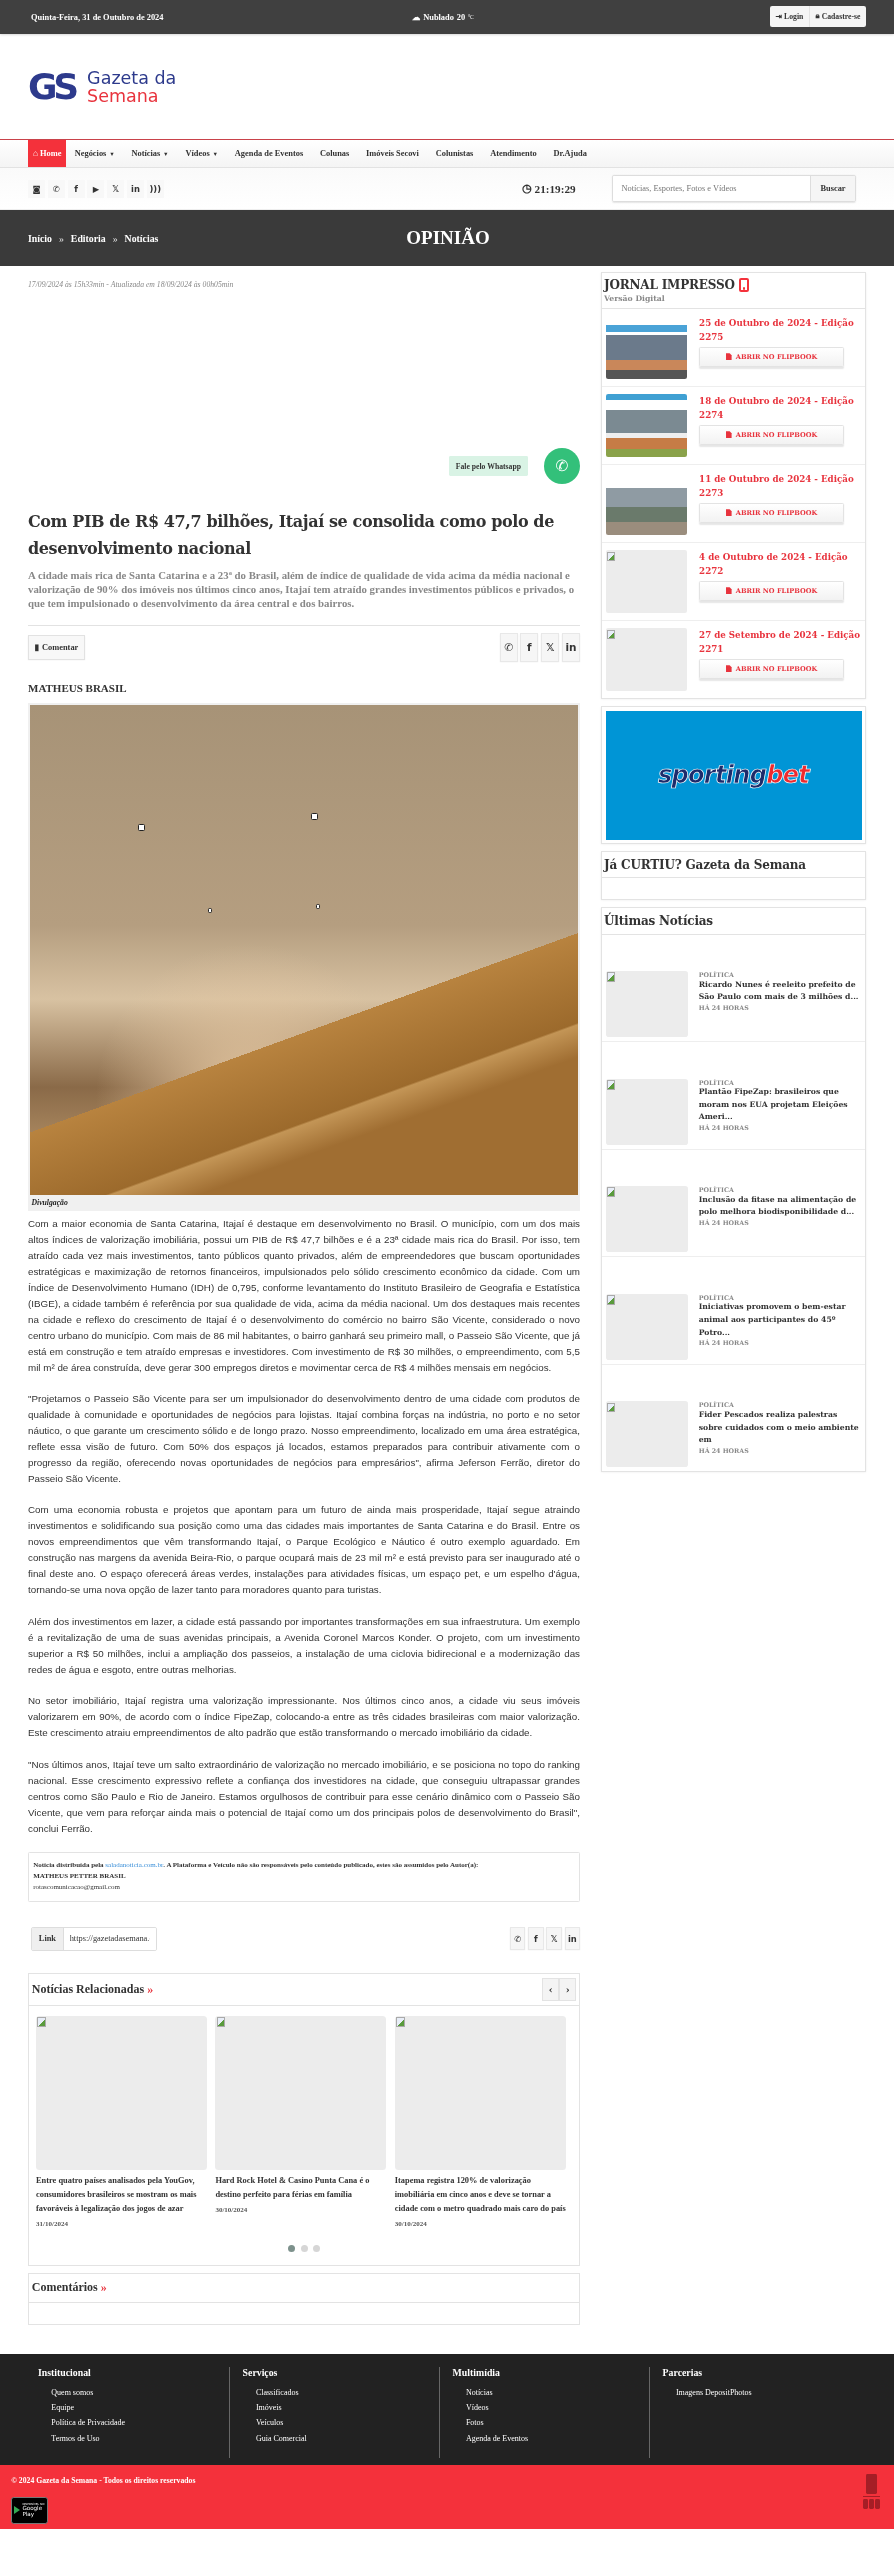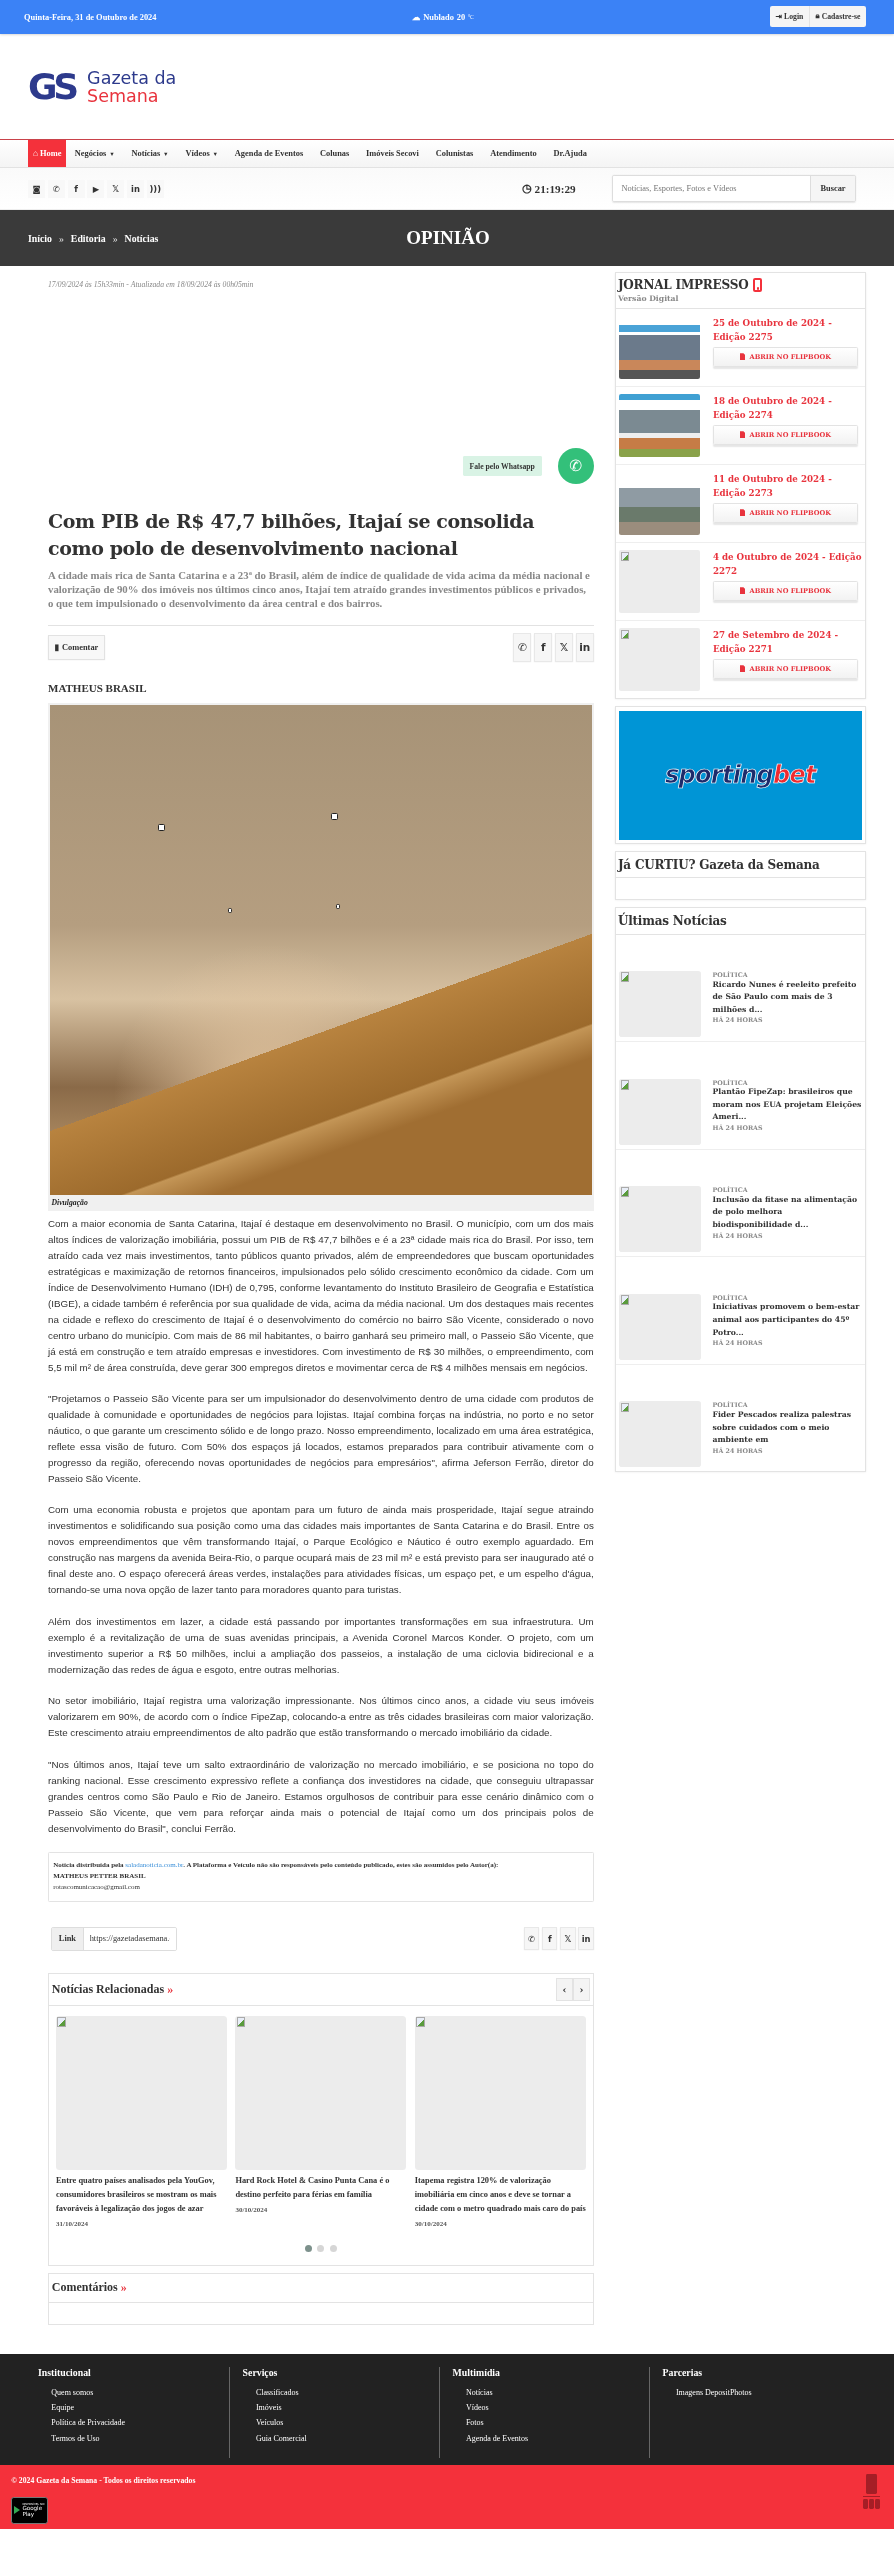--- a/index.html
+++ b/index.html
@@ -1,20 +1,20 @@
 <!DOCTYPE html>
 <html style="font-size:11.2px"><head>
 <meta charset="utf-8">
 <style>
   * { box-sizing: border-box; margin: 0; padding: 0; }
   body { width: 894px; background: #fff; font-family: "DejaVu Serif", serif; color: #333; }
   a { color: inherit; text-decoration: none; }
 
   
-  .topbar { height: 34px; background: #3b82f6; color: #fff; display: flex; align-items: center; padding: 0 24px; position: relative; box-shadow: 0 1.4px 2.8px rgba(0,0,0,.25); }
+  .topbar { height: 34px; background: #404040; color: #fff; display: flex; align-items: center; padding: 0 31px; position: relative; box-shadow: 0 1.4px 2.8px rgba(0,0,0,.25); }
   .topbar .date { font-size: 8.4px; font-weight: bold; font-family: "Liberation Serif", serif; }
   .topbar .weather { position: absolute; left: 412px; font-size: 8.4px; font-weight: bold; display: flex; align-items: center; gap: 2.8px; font-family: "Liberation Serif", serif;}
   .topbar .weather sup { font-size: 5.6px; font-weight: normal; }
   .authbox { position: absolute; right: 28px; top: 5.6px; height: 21px; background: #f5f5f5; border-radius: 2.1px; display: flex; align-items: center; color: #333; font-size: 7.7px; font-weight: bold; font-family: "Liberation Serif", serif; }
   .authbox a { padding: 0 5.6px; display: flex; gap: 2.1px; align-items: center; height: 100%; }
   .authbox a + a { border-left: 0.7px solid #e3e3e3; }
 
   
   .logo-area { height: 105px; display: flex; align-items: center; padding-left: 28px; }
   .logo { display: flex; align-items: center; gap: 12px; }
@@ -42,29 +42,29 @@
 
   
   .section-head { height: 56px; background: #3a3a3a; display: flex; align-items: center; padding-left: 28px; position: relative; color: #fff; }
   .breadcrumb { font-family: "Liberation Serif", serif; font-weight: bold; font-size: 9.8px; display: flex; gap: 7px; }
   .breadcrumb .sep { font-weight: normal; opacity: .8; }
   .section-title { position: absolute; left: 0; right: 0; text-align: center; font-size: 19px; font-family: "Liberation Serif", serif; font-weight: bold; pointer-events: none; padding-left: 0; }
   .section-title span { pointer-events: auto; margin-left: 2.1px; }
 
   
   .container { display: flex; padding: 0 28px; gap: 21px; }
-  .main { width: 552px; margin-left: 20px; }
+  .main { width: 552px; }
   .sidebar { width: 265px; padding-top: 5.6px; }
 
   .meta-date { font-style: italic; font-size: 7.7px; color: #888; font-family: "Liberation Serif", serif; margin-top: 14px; height: 168px; }
   .wa-row { display: flex; align-items: center; gap: 16px; margin-left: -7px; justify-content: flex-end; }
   .wa-label { background: #d9f3e5; padding: 5.6px 7px; font-size: 7.7px; font-weight: bold; font-family: "Liberation Serif", serif; border-radius: 1.4px;}
   .wa-btn { width: 36px; height: 36px; border-radius: 50%; background: #33c07a; display: flex; align-items: center; justify-content: center; color: #fff; font-size: 15.4px; }
 
-  h1.title { font-size: 19px; line-height: 27px; font-weight: bold; color: #333; margin-top: 24px; font-family: "DejaVu Serif", serif; letter-spacing: -0.4px; }
+  h1.title { font-size: 16px; line-height: 27px; font-weight: bold; color: #333; margin-top: 24px; font-family: "DejaVu Serif", serif; letter-spacing: -0.4px; }
   .subtitle { font-size: 10.8px; line-height: 14px; color: #888; margin-top: 5.6px; font-family: "Liberation Serif", serif; font-weight: bold; }
   .divider { border-top: 0.7px solid #e2e2e2; margin-top: 15.4px; }
   .actions { display: flex; justify-content: space-between; align-items: center; margin-top: 7px; }
   .comentar { border: 0.7px solid #e2e2e2; background: #f8f8f8; padding: 6.3px 5.6px; font-size: 8.4px; font-family: "Liberation Serif", serif; font-weight: bold; box-shadow: 0 1.4px 1.4px rgba(0,0,0,.08); display: flex; gap: 2.8px; align-items: center;}
   .share { display: flex; gap: 2.8px; }
   .share span { width: 18px; height: 29px; background: #f6f6f6; border: 0.7px solid #e8e8e8; box-shadow: 0 1.4px 1.4px rgba(0,0,0,.08); display: flex; align-items: center; justify-content: center; font-size: 10.5px; font-family: "DejaVu Sans", sans-serif; font-weight: bold; color:#333;}
   .author { font-size: 11px; font-weight: bold; font-family: "Liberation Serif", serif; margin-top: 19.6px; color: #333; }
 
   .figure { margin-top: 9.8px; background: #f0f0f0; padding: 2.1px 2.1px 0 2.1px; }
   .photo { height: 490px; background:

